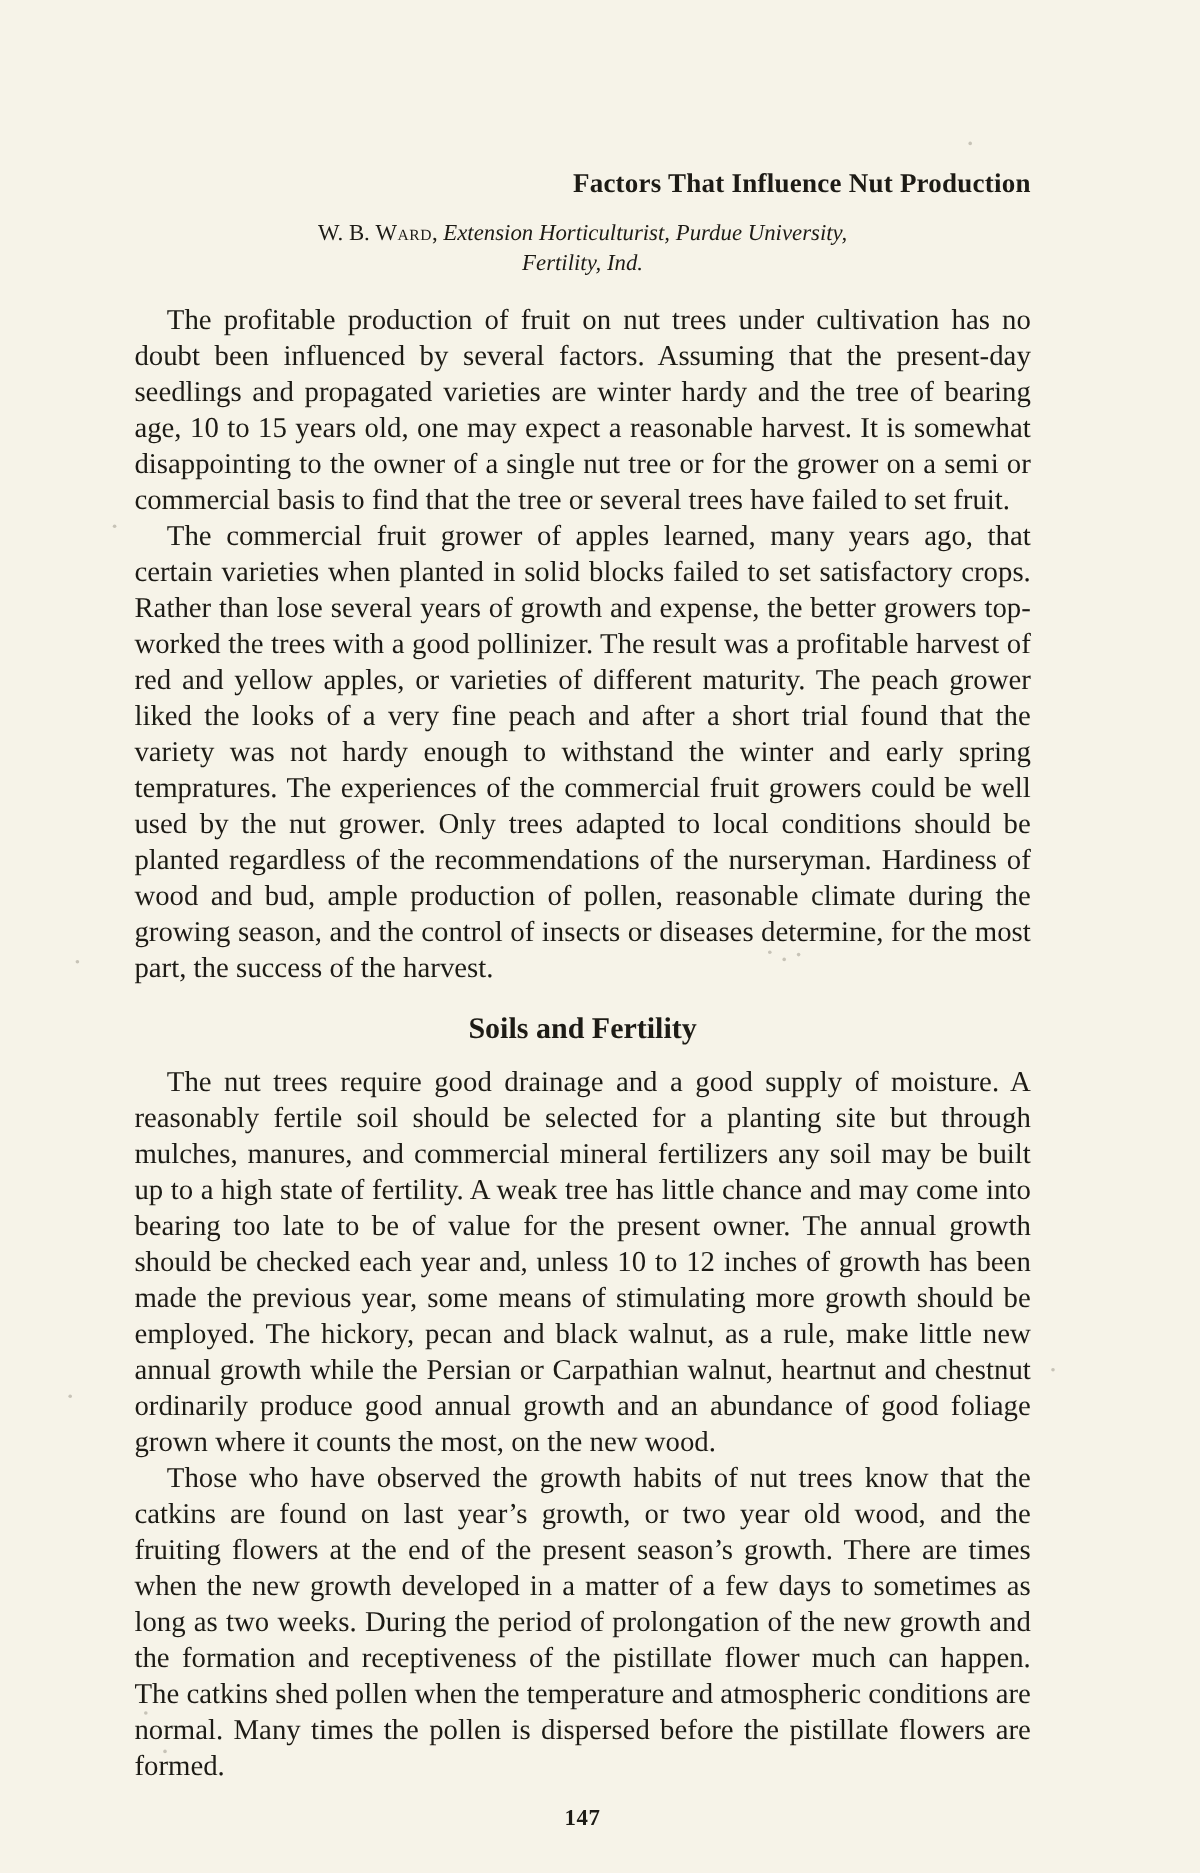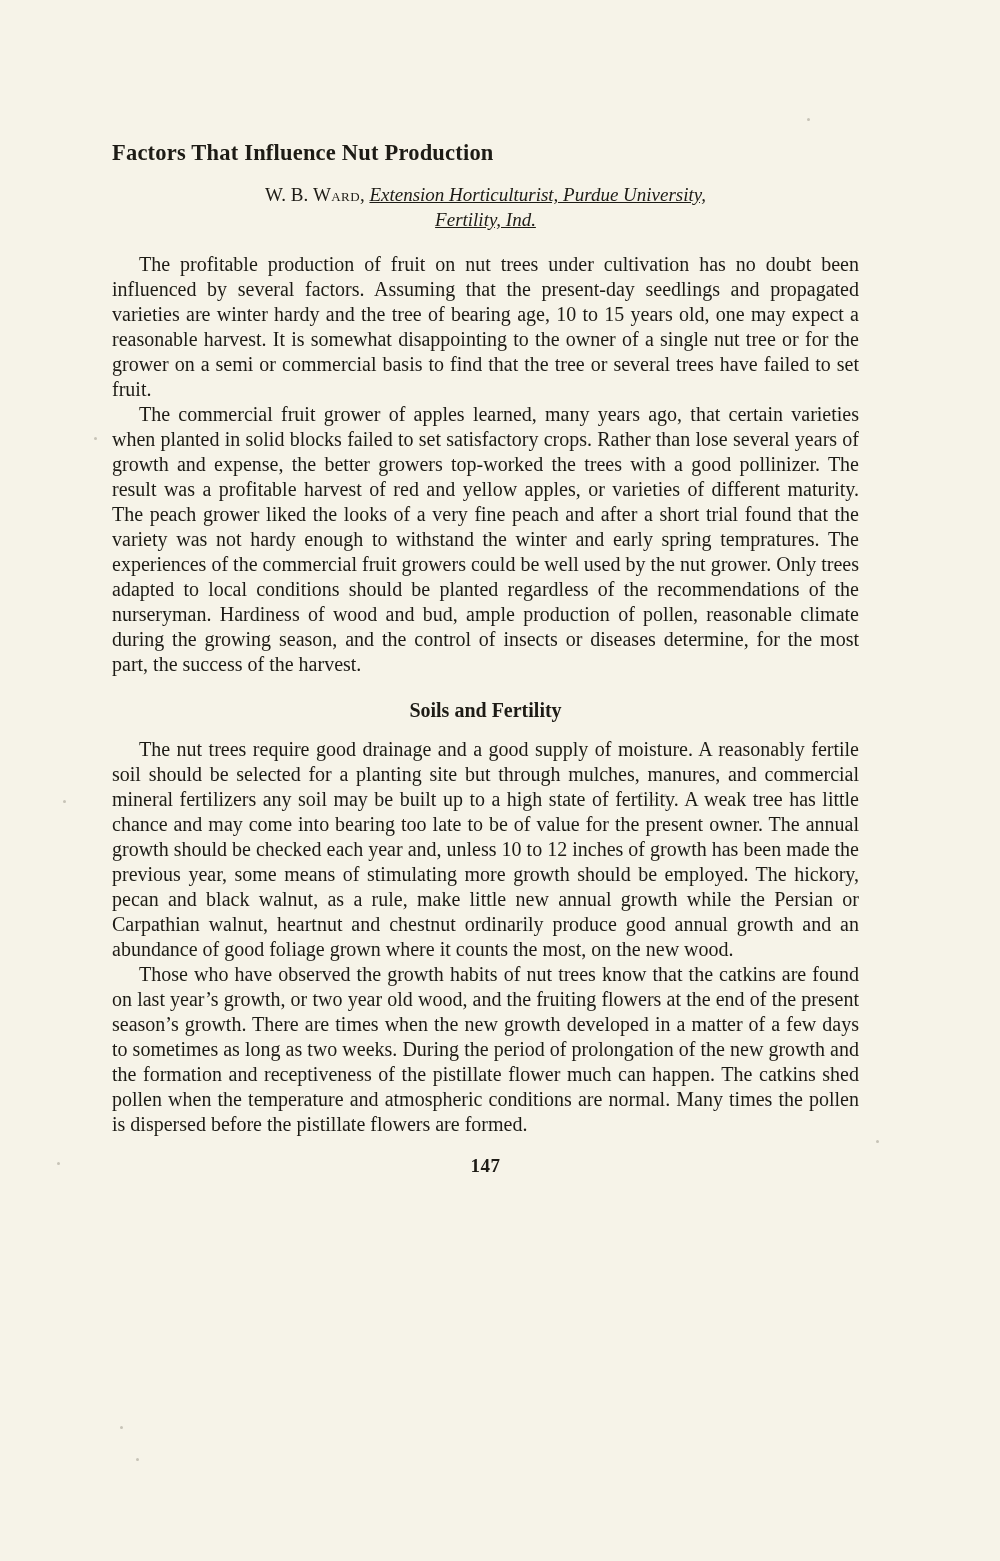--- a/index.html
+++ b/index.html
@@ -22,48 +22,47 @@
   }
   .textblock {
     position: absolute;
     left: 112px;
     top: 140px;
     width: 747px;
   }
   .title {
     font-size: 22.5px;
     font-weight: bold;
-    text-align: left;
+    text-align: right;
     margin: 0 0 16px 0;
     letter-spacing: 0.2px;
   }
   .byline {
     text-align: center;
     font-size: 19px;
     line-height: 1.32;
     margin: 0 0 20px 0;
   }
   .byline .author-name {
     font-variant: small-caps;
     letter-spacing: 0.4px;
   }
   .byline .affil,
   .byline .loc {
     font-style: italic;
-    text-decoration: underline;
   }
   .body-par {
-    font-size: 20px;
+    font-size: 24px;
     line-height: 1.25;
     text-align: justify;
     text-indent: 27px;
     margin: 0;
   }
   .section-heading {
-    font-size: 20px;
+    font-size: 25px;
     font-weight: bold;
     text-align: center;
     margin: 22px 0 15px 0;
   }
   .page-number {
     text-align: center;
     font-size: 19px;
     font-weight: bold;
     margin-top: 18px;
     letter-spacing: 0.5px;

